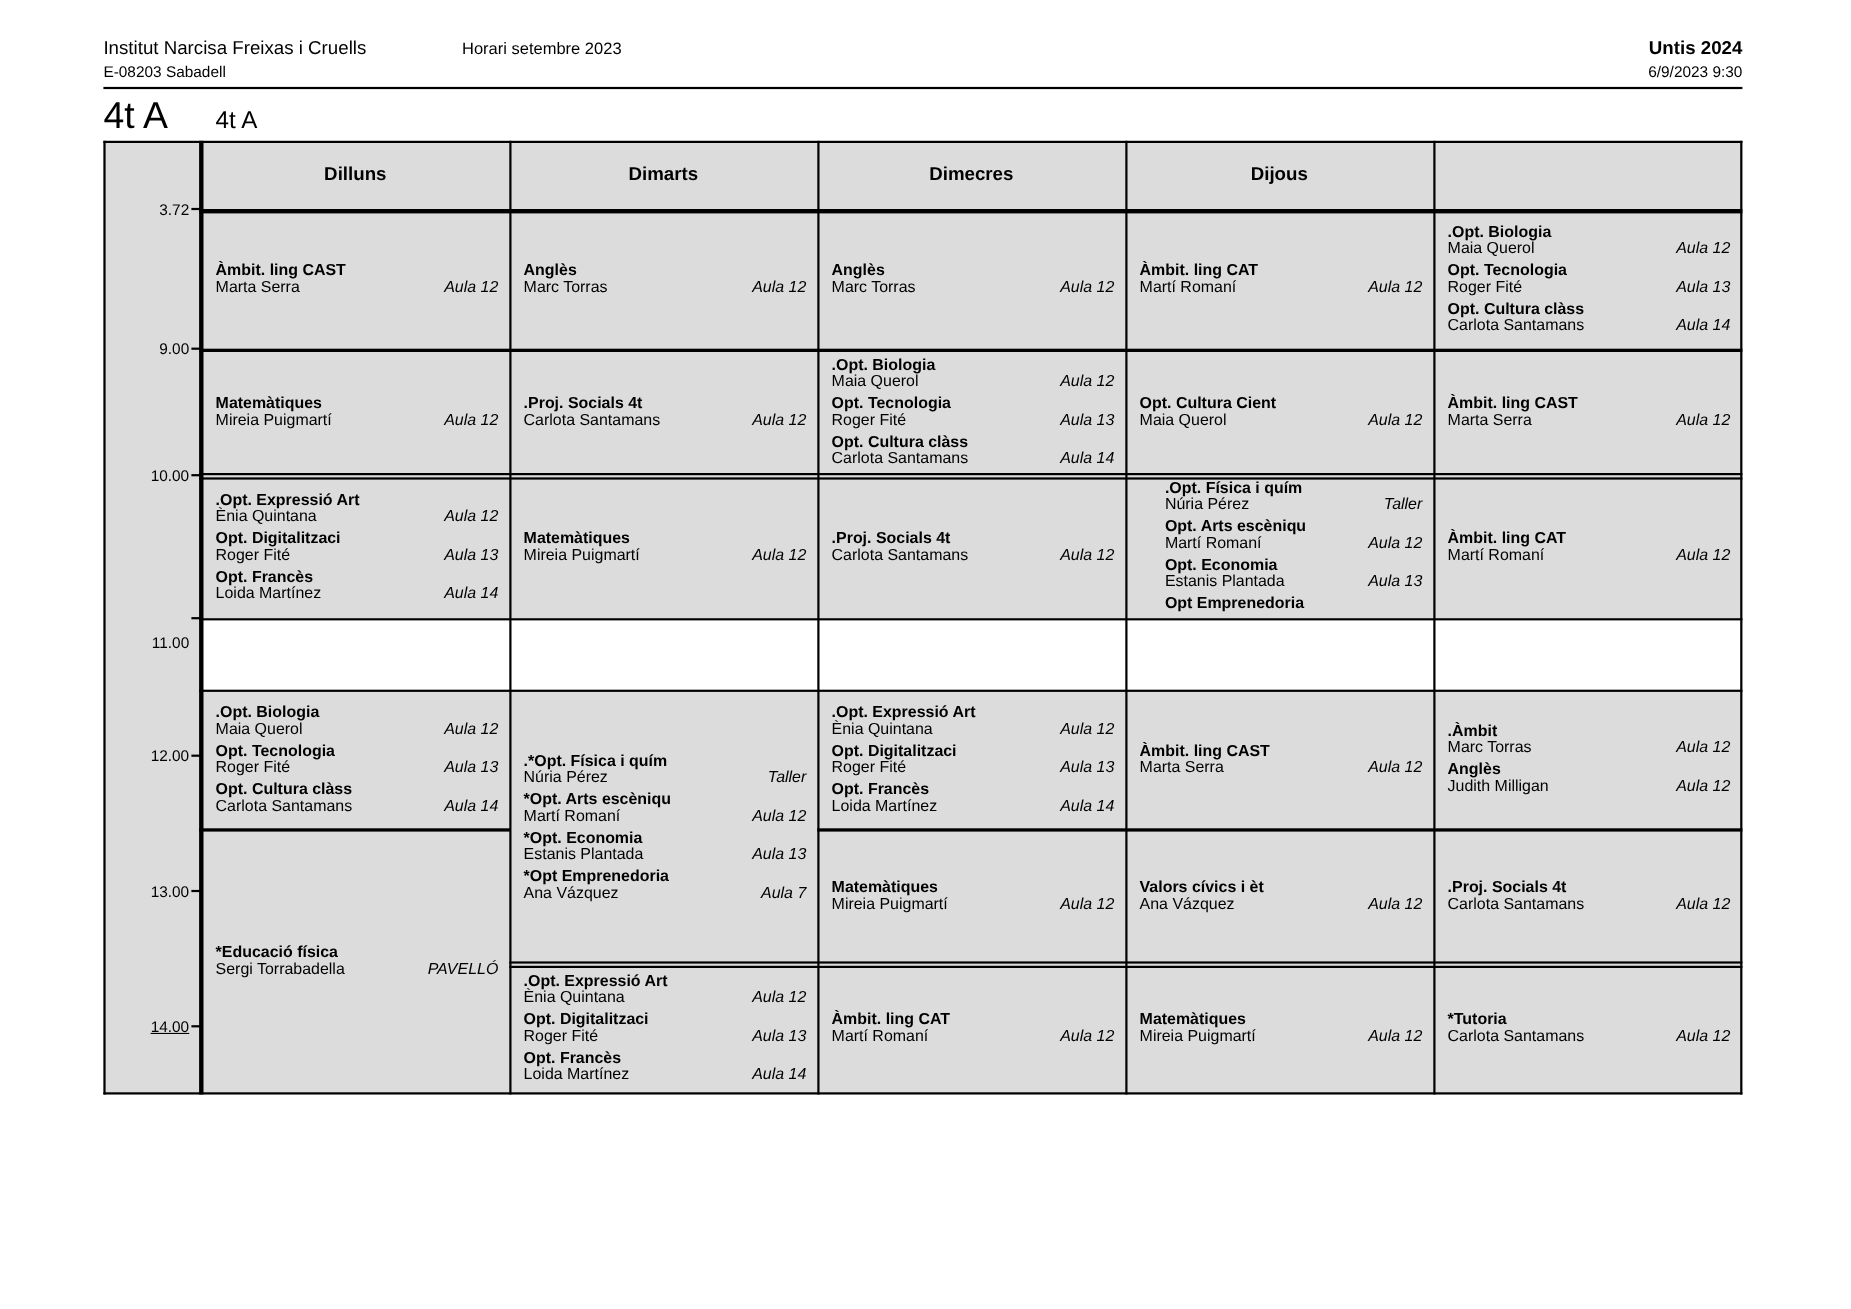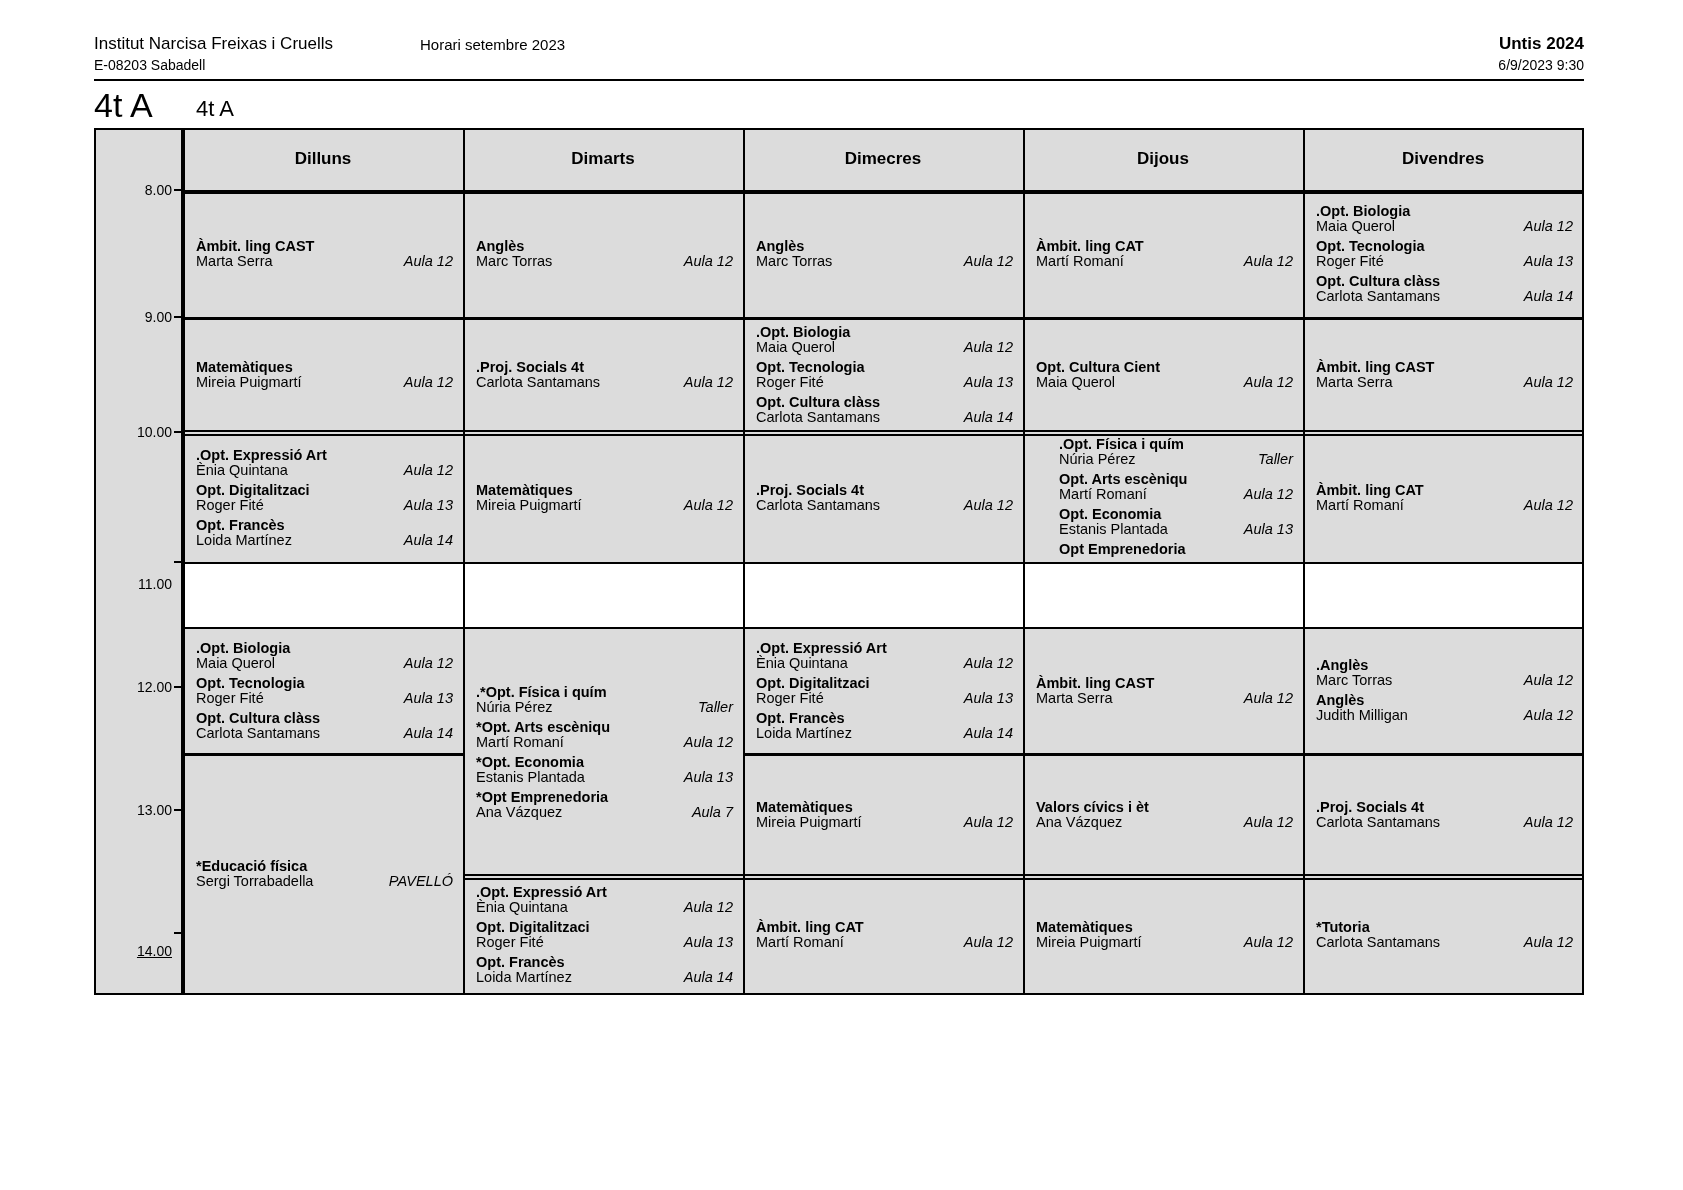--- a/index.html
+++ b/index.html
@@ -56,21 +56,20 @@
 <div class="abs header-rule"></div>
 
 <div class="abs class-title">4t A</div>
 <div class="abs class-subtitle">4t A</div>
 
 <div id="timetable">
     <div class="dayh" style="left: 89px; width: 280px;">Dilluns</div>
     <div class="dayh" style="left: 369px; width: 280px;">Dimarts</div>
     <div class="dayh" style="left: 649px; width: 280px;">Dimecres</div>
     <div class="dayh" style="left: 929px; width: 280px;">Dijous</div>
-    <div class="dayh" style="left: 1209px; width: 280px;">Divendres</div>
     <div class="breakcell" style="left: 89px; width: 280px; top: 434px; height: 65px;"></div>
     <div class="breakcell" style="left: 369px; width: 280px; top: 434px; height: 65px;"></div>
     <div class="breakcell" style="left: 649px; width: 280px; top: 434px; height: 65px;"></div>
     <div class="breakcell" style="left: 929px; width: 280px; top: 434px; height: 65px;"></div>
     <div class="breakcell" style="left: 1209px; width: 280px; top: 434px; height: 65px;"></div>
     <div class="cell" style="left: 89px; width: 280px; top: 64px; height: 123px;">
       <div>
         <div class="subj">Àmbit. ling CAST</div>
         <div class="trow">
           <span>Marta Serra</span>
@@ -411,21 +410,21 @@
       <div>
         <div class="subj">Àmbit. ling CAT</div>
         <div class="trow">
           <span>Martí Romaní</span>
           <span class="room">Aula 12</span>
         </div>
       </div>
     </div>
     <div class="cell" style="left: 1209px; width: 280px; top: 501px; height: 122px;">
       <div>
-        <div class="subj">.Anglès</div>
+        <div class="subj">.Àmbit</div>
         <div class="trow">
           <span>Marc Torras</span>
           <span class="room">Aula 12</span>
         </div>
       </div>
       <div>
         <div class="subj">Anglès</div>
         <div class="trow">
           <span>Judith Milligan</span>
           <span class="room">Aula 12</span>
@@ -443,33 +442,33 @@
     </div>
     <div class="cell" style="left: 1209px; width: 280px; top: 750px; height: 113px;">
       <div>
         <div class="subj">*Tutoria</div>
         <div class="trow">
           <span>Carlota Santamans</span>
           <span class="room">Aula 12</span>
         </div>
       </div>
     </div>
-    <div class="tlabel" style="top: 54px;">8.00</div>
+    <div class="tlabel" style="top: 54px;">3.72</div>
     <div class="tick" style="top: 61px;"></div>
     <div class="tlabel" style="top: 181px;">9.00</div>
     <div class="tick" style="top: 188px;"></div>
     <div class="tlabel" style="top: 296px;">10.00</div>
     <div class="tick" style="top: 303px;"></div>
     <div class="tlabel" style="top: 448px;">11.00</div>
     <div class="tick" style="top: 433px;"></div>
     <div class="tlabel" style="top: 551px;">12.00</div>
     <div class="tick" style="top: 558px;"></div>
     <div class="tlabel" style="top: 674px;">13.00</div>
     <div class="tick" style="top: 681px;"></div>
-    <div class="tlabel" style="top: 815px; text-decoration: underline;">14.00</div>
+    <div class="tlabel" style="top: 797px; text-decoration: underline;">14.00</div>
     <div class="tick" style="top: 804px;"></div>
     <div class="gline" style="left: 0px; top: 0px; width: 2px; height: 867px;"></div>
     <div class="gline" style="left: 87px; top: 0px; width: 4px; height: 867px;"></div>
     <div class="gline" style="left: 369px; top: 0px; width: 2px; height: 867px;"></div>
     <div class="gline" style="left: 649px; top: 0px; width: 2px; height: 867px;"></div>
     <div class="gline" style="left: 929px; top: 0px; width: 2px; height: 867px;"></div>
     <div class="gline" style="left: 1209px; top: 0px; width: 2px; height: 867px;"></div>
     <div class="gline" style="left: 1488px; top: 0px; width: 2px; height: 867px;"></div>
     <div class="gline" style="left: 0px; top: 0px; width: 1490px; height: 2px;"></div>
     <div class="gline" style="left: 87px; top: 62px; width: 1403px; height: 4px;"></div>

